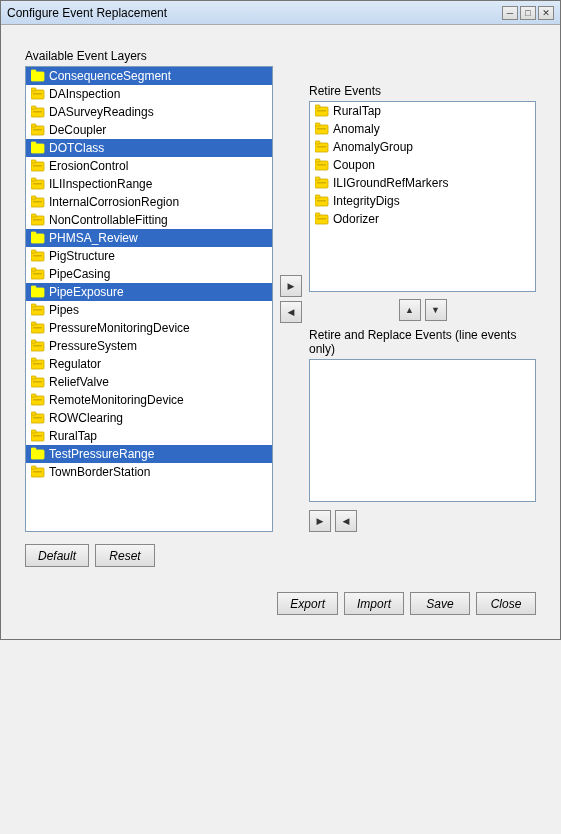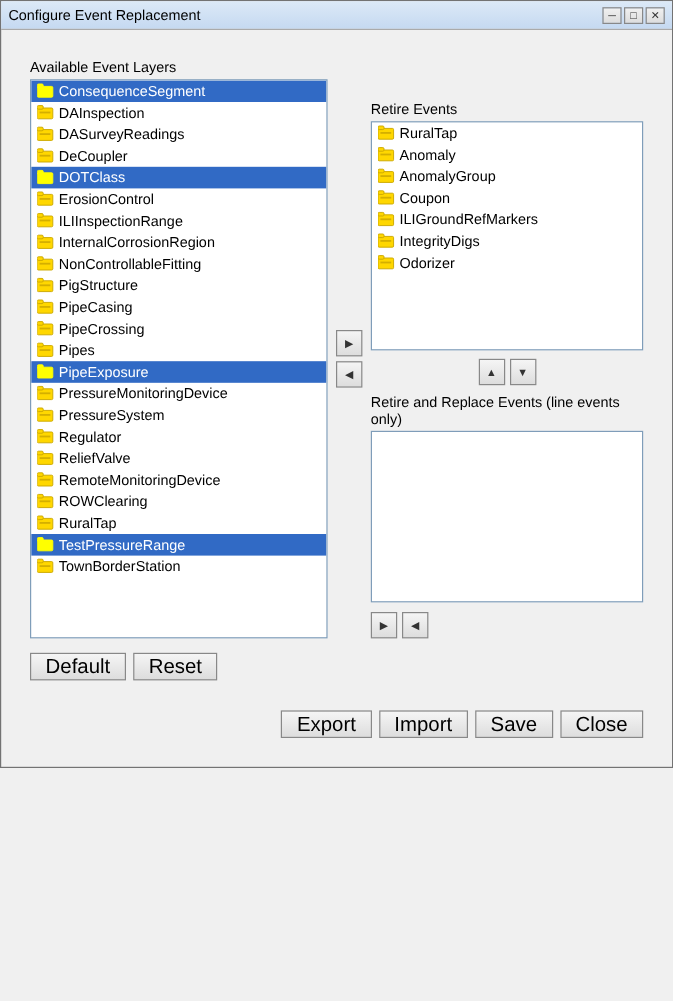--- a/index.html
+++ b/index.html
@@ -171,23 +171,24 @@
       display: flex;
       gap: 6px;
       margin-top: 48px;
     }
     .footer-btn {
       height: 23px;
       min-width: 60px;
       padding: 0 12px;
       border: 1px solid #888;
       background: linear-gradient(to bottom, #f5f5f5, #ddd);
-      font-size: 17px;
+      font-size: 12px;
       cursor: pointer;
       color: #000;
+      font-style: italic;
     }
     
     .list-box::-webkit-scrollbar { width: 12px; }
     .list-box::-webkit-scrollbar-track { background: #f0f0f0; border-left: 1px solid #ccc; }
     .list-box::-webkit-scrollbar-thumb { background: #c0c0c0; border: 1px solid #aaa; }
   </style>
 </head>
 <body>
 
 <div class="window">
@@ -289,69 +290,69 @@
             <div class="list-item">
               <span class="item-icon">
                 <svg width="14" height="14" viewBox="0 0 14 14">
                   <rect x="0" y="3" width="13" height="9" rx="1" fill="#FFD700" stroke="#CCA800" stroke-width="0.8"></rect>
                   <rect x="0" y="1" width="5" height="3" rx="1" fill="#FFD700" stroke="#CCA800" stroke-width="0.8"></rect>
                   <rect x="2" y="6" width="9" height="1.5" fill="#AA8800" opacity="0.5"></rect>
                 </svg>
               </span>
               <span class="item-text">NonControllableFitting</span>
             </div>
+            <div class="list-item selected">
+              <span class="item-icon">
+                <svg width="14" height="14" viewBox="0 0 14 14">
+                  <rect x="0" y="3" width="13" height="9" rx="1" fill="#FFD700" stroke="#CCA800" stroke-width="0.8"></rect>
+                  <rect x="0" y="1" width="5" height="3" rx="1" fill="#FFD700" stroke="#CCA800" stroke-width="0.8"></rect>
+                  <rect x="2" y="6" width="9" height="1.5" fill="#AA8800" opacity="0.5"></rect>
+                </svg>
+              </span>
+              <span class="item-text">PHMSA_Review</span>
+            </div>
             <div class="list-item">
               <span class="item-icon">
                 <svg width="14" height="14" viewBox="0 0 14 14">
                   <rect x="0" y="3" width="13" height="9" rx="1" fill="#FFD700" stroke="#CCA800" stroke-width="0.8"></rect>
                   <rect x="0" y="1" width="5" height="3" rx="1" fill="#FFD700" stroke="#CCA800" stroke-width="0.8"></rect>
                   <rect x="2" y="6" width="9" height="1.5" fill="#AA8800" opacity="0.5"></rect>
                 </svg>
               </span>
               <span class="item-text">PigStructure</span>
             </div>
             <div class="list-item">
               <span class="item-icon">
                 <svg width="14" height="14" viewBox="0 0 14 14">
                   <rect x="0" y="3" width="13" height="9" rx="1" fill="#FFD700" stroke="#CCA800" stroke-width="0.8"></rect>
                   <rect x="0" y="1" width="5" height="3" rx="1" fill="#FFD700" stroke="#CCA800" stroke-width="0.8"></rect>
                   <rect x="2" y="6" width="9" height="1.5" fill="#AA8800" opacity="0.5"></rect>
                 </svg>
               </span>
               <span class="item-text">PipeCasing</span>
             </div>
-            <div class="list-item">
-              <span class="item-icon">
-                <svg width="14" height="14" viewBox="0 0 14 14">
-                  <rect x="0" y="3" width="13" height="9" rx="1" fill="#FFD700" stroke="#CCA800" stroke-width="0.8"></rect>
-                  <rect x="0" y="1" width="5" height="3" rx="1" fill="#FFD700" stroke="#CCA800" stroke-width="0.8"></rect>
-                  <rect x="2" y="6" width="9" height="1.5" fill="#AA8800" opacity="0.5"></rect>
-                </svg>
-              </span>
-              <span class="item-text">PipeCrossing</span>
+            <div class="list-item selected">
+              <span class="item-icon">
+                <svg width="14" height="14" viewBox="0 0 14 14">
+                  <rect x="0" y="3" width="13" height="9" rx="1" fill="#FFD700" stroke="#CCA800" stroke-width="0.8"></rect>
+                  <rect x="0" y="1" width="5" height="3" rx="1" fill="#FFD700" stroke="#CCA800" stroke-width="0.8"></rect>
+                  <rect x="2" y="6" width="9" height="1.5" fill="#AA8800" opacity="0.5"></rect>
+                </svg>
+              </span>
+              <span class="item-text">PipeExposure</span>
             </div>
             <div class="list-item">
               <span class="item-icon">
                 <svg width="14" height="14" viewBox="0 0 14 14">
                   <rect x="0" y="3" width="13" height="9" rx="1" fill="#FFD700" stroke="#CCA800" stroke-width="0.8"></rect>
                   <rect x="0" y="1" width="5" height="3" rx="1" fill="#FFD700" stroke="#CCA800" stroke-width="0.8"></rect>
                   <rect x="2" y="6" width="9" height="1.5" fill="#AA8800" opacity="0.5"></rect>
                 </svg>
               </span>
               <span class="item-text">Pipes</span>
-            </div>
-            <div class="list-item selected">
-              <span class="item-icon">
-                <svg width="14" height="14" viewBox="0 0 14 14">
-                  <rect x="0" y="3" width="13" height="9" rx="1" fill="#FFD700" stroke="#CCA800" stroke-width="0.8"></rect>
-                  <rect x="0" y="1" width="5" height="3" rx="1" fill="#FFD700" stroke="#CCA800" stroke-width="0.8"></rect>
-                  <rect x="2" y="6" width="9" height="1.5" fill="#AA8800" opacity="0.5"></rect>
-                </svg>
-              </span>
-              <span class="item-text">PipeExposure</span>
             </div>
             <div class="list-item">
               <span class="item-icon">
                 <svg width="14" height="14" viewBox="0 0 14 14">
                   <rect x="0" y="3" width="13" height="9" rx="1" fill="#FFD700" stroke="#CCA800" stroke-width="0.8"></rect>
                   <rect x="0" y="1" width="5" height="3" rx="1" fill="#FFD700" stroke="#CCA800" stroke-width="0.8"></rect>
                   <rect x="2" y="6" width="9" height="1.5" fill="#AA8800" opacity="0.5"></rect>
                 </svg>
               </span>
               <span class="item-text">PressureMonitoringDevice</span>

